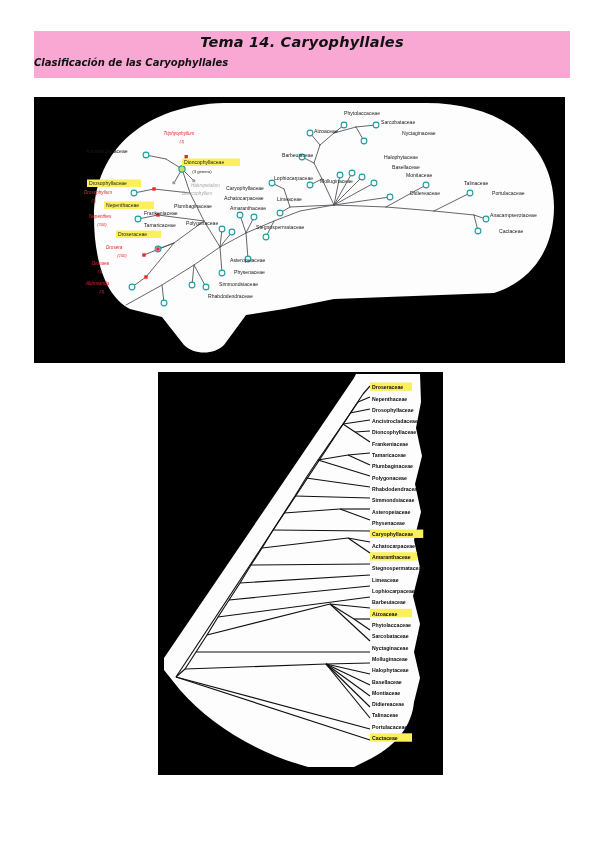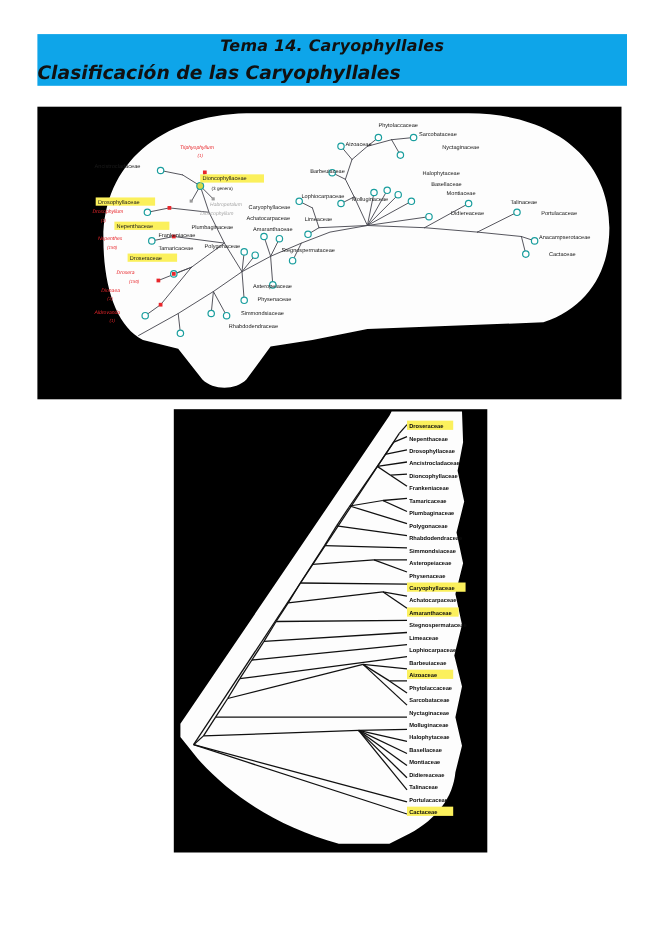--- a/index.html
+++ b/index.html
@@ -15,21 +15,21 @@
     overflow: hidden;
   }
 
   
   #banner {
     position: absolute;
     left: 34px;
     top: 31px;
     width: 536px;
     height: 47px;
-    background: #0ea5e9;
+    background: #f9a8d4;
   }
   #banner-title {
     position: absolute;
     left: 0;
     top: 3px;
     width: 536px;
     text-align: center;
     font-family: "DejaVu Sans", sans-serif;
     font-weight: bold;
     font-style: italic;
@@ -40,21 +40,21 @@
   }
   #banner-subtitle {
     position: absolute;
     left: 0px;
     top: 26px;
     width: 536px;
     text-align: left;
     font-family: "DejaVu Sans", sans-serif;
     font-weight: bold;
     font-style: italic;
-    font-size: 17px;
+    font-size: 10px;
     color: #111111;
     white-space: nowrap;
   }
 
   
   .figure {
     position: absolute;
     background: #000000;
     overflow: hidden;
   }

